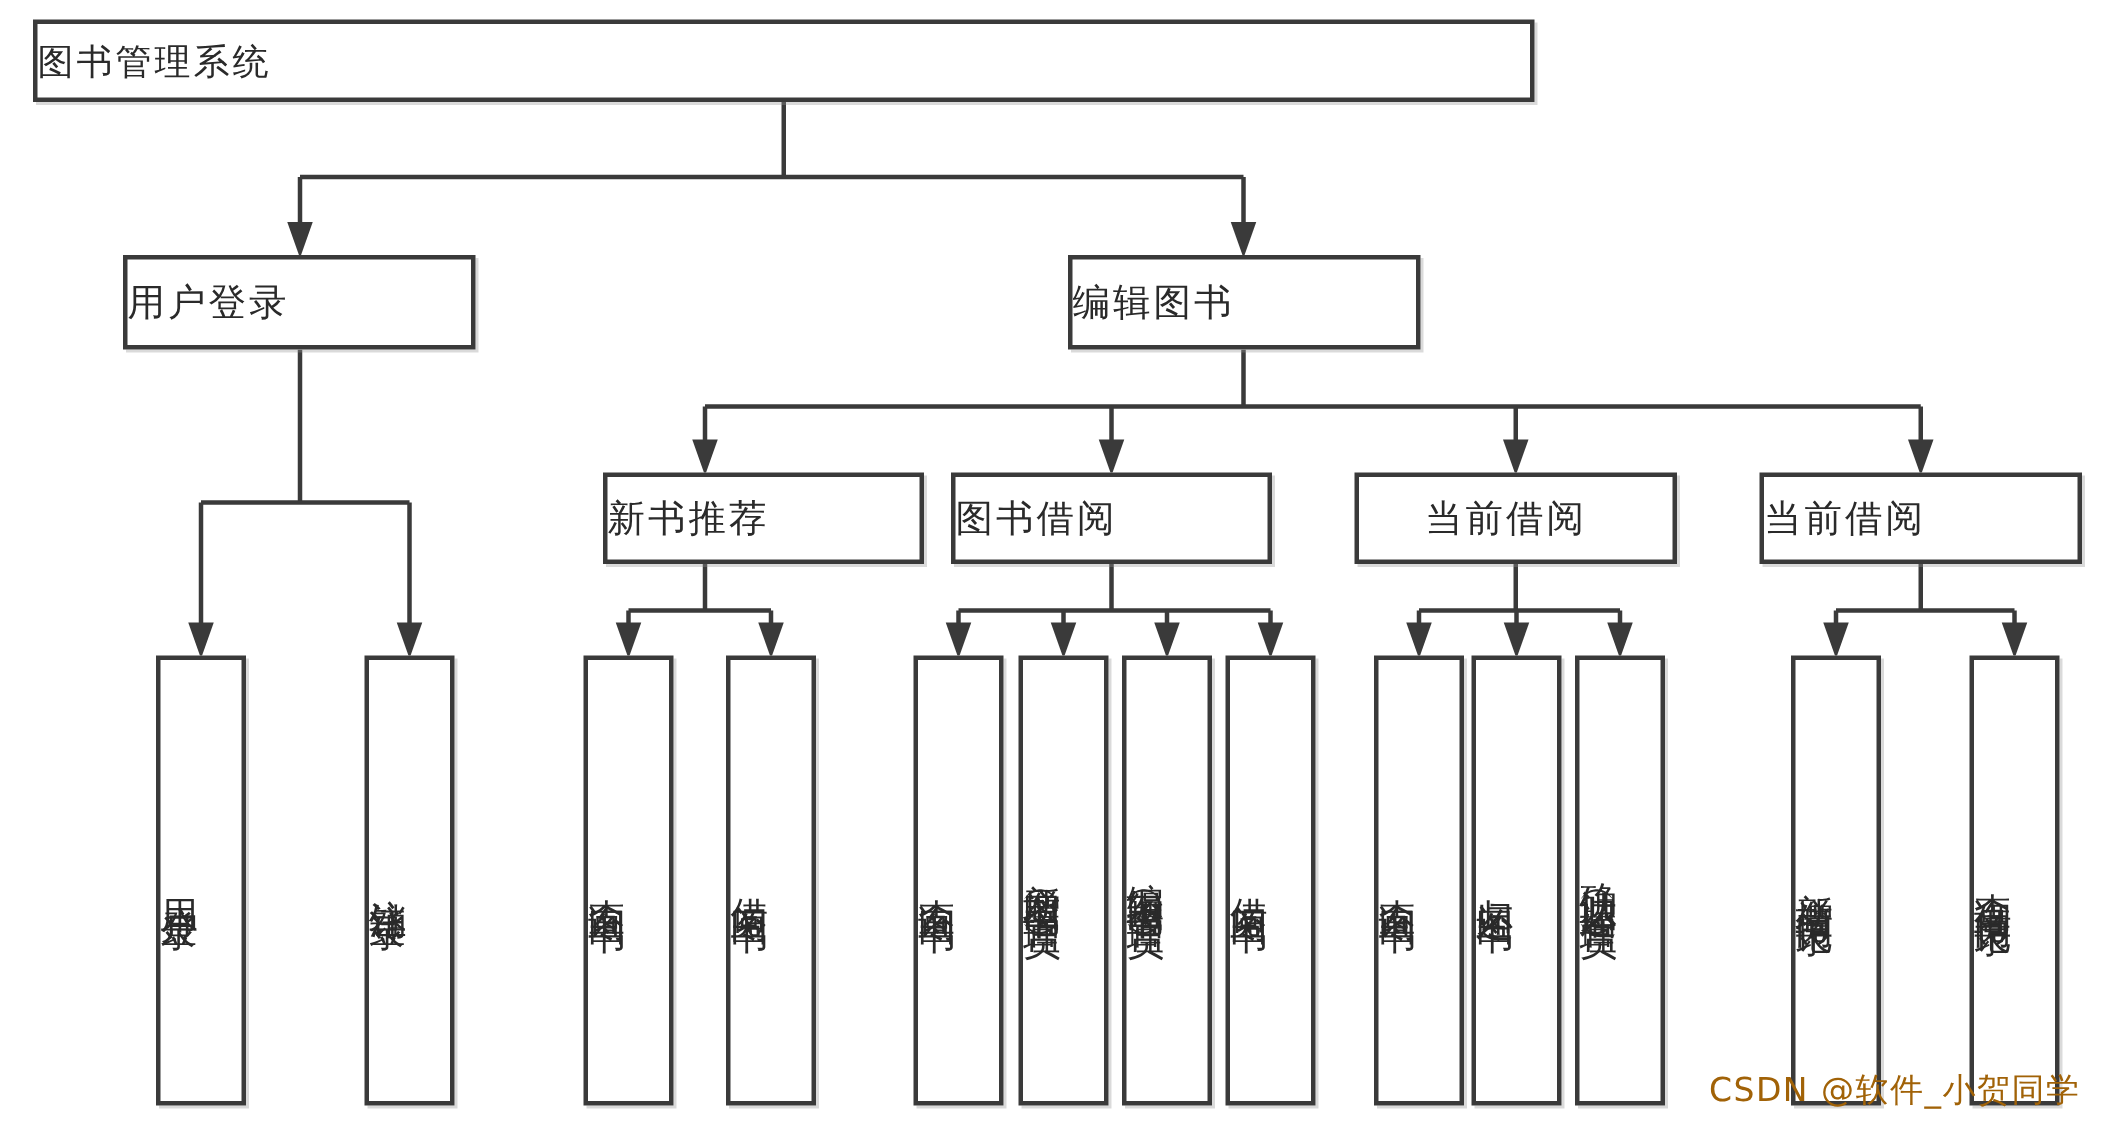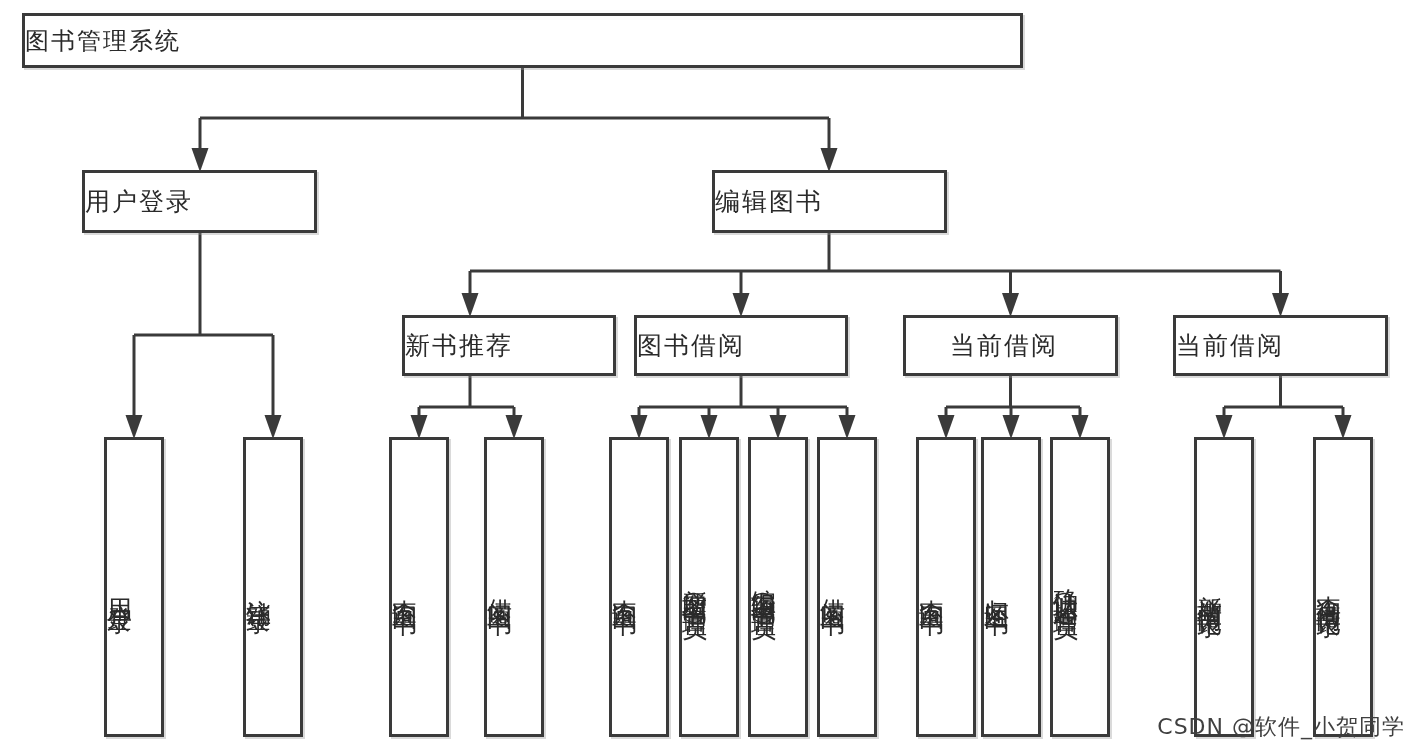--- a/index.html
+++ b/index.html
@@ -31,23 +31,23 @@
   .node.title span{font-size:24px;letter-spacing:2px;}
   .node.v span{
     writing-mode:vertical-rl;
     text-orientation:mixed;
     font-size:25px;
     letter-spacing:4px;
     line-height:1;
   }
   .watermark{
     position:absolute;
-    right:0;bottom:5px;
+    right:18px;bottom:5px;
     font-size:22px;
-    color:#404040;
+    color:#a16207;
     letter-spacing:1px;
     white-space:nowrap;
     z-index:5;
   }
   svg .wire{stroke:#3a3a3a;stroke-width:3;fill:none;}
   svg .head{fill:#3a3a3a;stroke:none;}
 </style>
 </head>
 <body>
 

